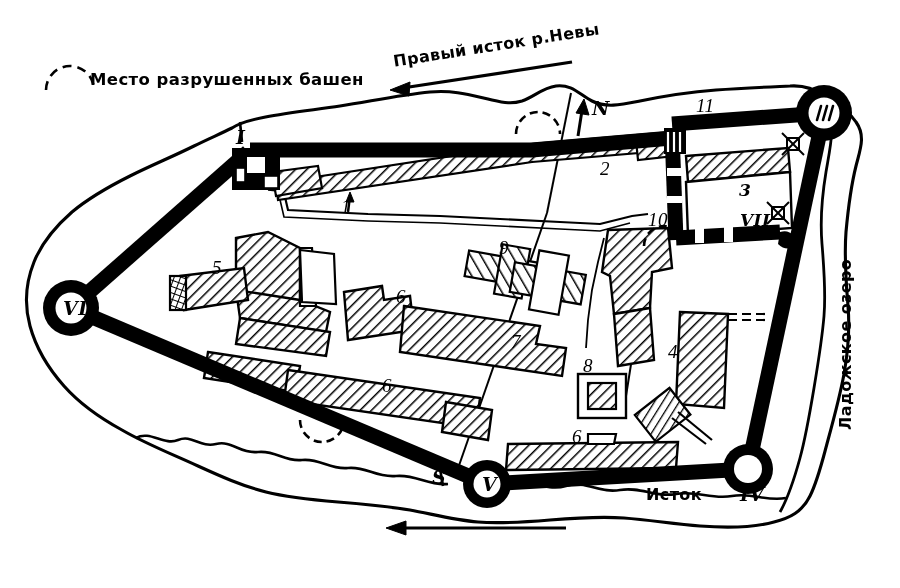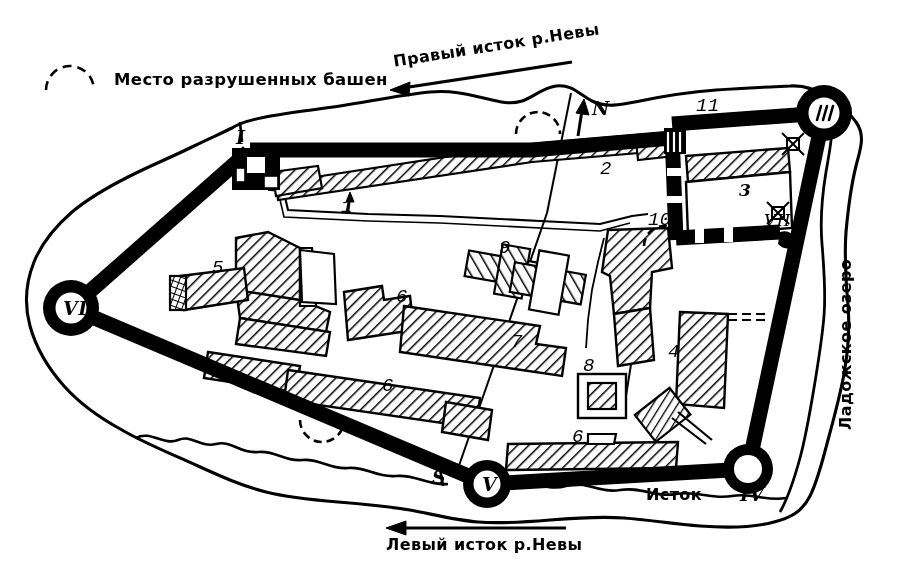--- a/index.html
+++ b/index.html
@@ -29,59 +29,57 @@
     position: absolute;
     white-space: nowrap;
     color: #000000;
     font-family: "DejaVu Sans", sans-serif;
     font-weight: bold;
     letter-spacing: 0.4px;
   }
   .legend-text {
     font-size: 16.5px;
     font-weight: bold;
-    margin-left: 24px;
   }
   .river-text {
     font-size: 16px;
     font-weight: bold;
   }
   .istok-text {
     font-size: 16px;
     font-weight: bold;
   }
   .lake-text {
     font-size: 16px;
     font-weight: bold;
     transform-origin: 0 0;
   }
   .num {
-    font-family: Liberation Mono, monospace;
+    font-family: Liberation Serif, serif;
     font-style: italic;
     font-weight: normal;
     font-size: 19px;
   }
   .compass {
     font-family: "DejaVu Serif", serif;
     font-style: italic;
     font-weight: bold;
     font-size: 19px;
   }
   .tower-roman {
     font-family: "DejaVu Serif", serif;
     font-style: italic;
     font-weight: bold;
     font-size: 19px;
   }
   .roman-plain {
     font-family: "DejaVu Serif", serif;
     font-style: italic;
-    font-weight: normal;
+    font-weight: bold;
     font-size: 17px;
-    margin-left: 24px;
   }
 </style>
 </head>
 <body>
 
 <div id="stage">
 
   <svg id="map-svg" viewBox="0 0 900 588">
     <defs>
       <pattern id="hatch" width="8" height="8" patternUnits="userSpaceOnUse" patternTransform="rotate(45)">
@@ -353,21 +351,20 @@
         <polygon points="350,192 354,202 346,202"></polygon>
       </g>
     </g>
 
   </svg>
 
   <div class="lbl legend-text" style="left:90px; top:70px;">Место разрушенных башен</div>
 
   <div class="lbl river-text" style="left:392px; top:52px; transform:rotate(-9deg); transform-origin:0 0;">Правый исток р.Невы</div>
 
-  <div class="lbl river-text" style="left:386px; top:535px;">Левый исток р.Невы</div>
 
   <div class="lbl istok-text" style="left:646px; top:485px;">Исток</div>
 
   <div class="lbl lake-text" style="left:836px; top:430px; transform:rotate(-90deg);">Ладожское озеро</div>
 
   <div class="lbl compass" style="left:592px; top:97px;">N</div>
 
   <div class="lbl compass" style="left:432px; top:466px;">S</div>
 
   <div class="lbl tower-roman" style="left:236px; top:126px;">I</div>

